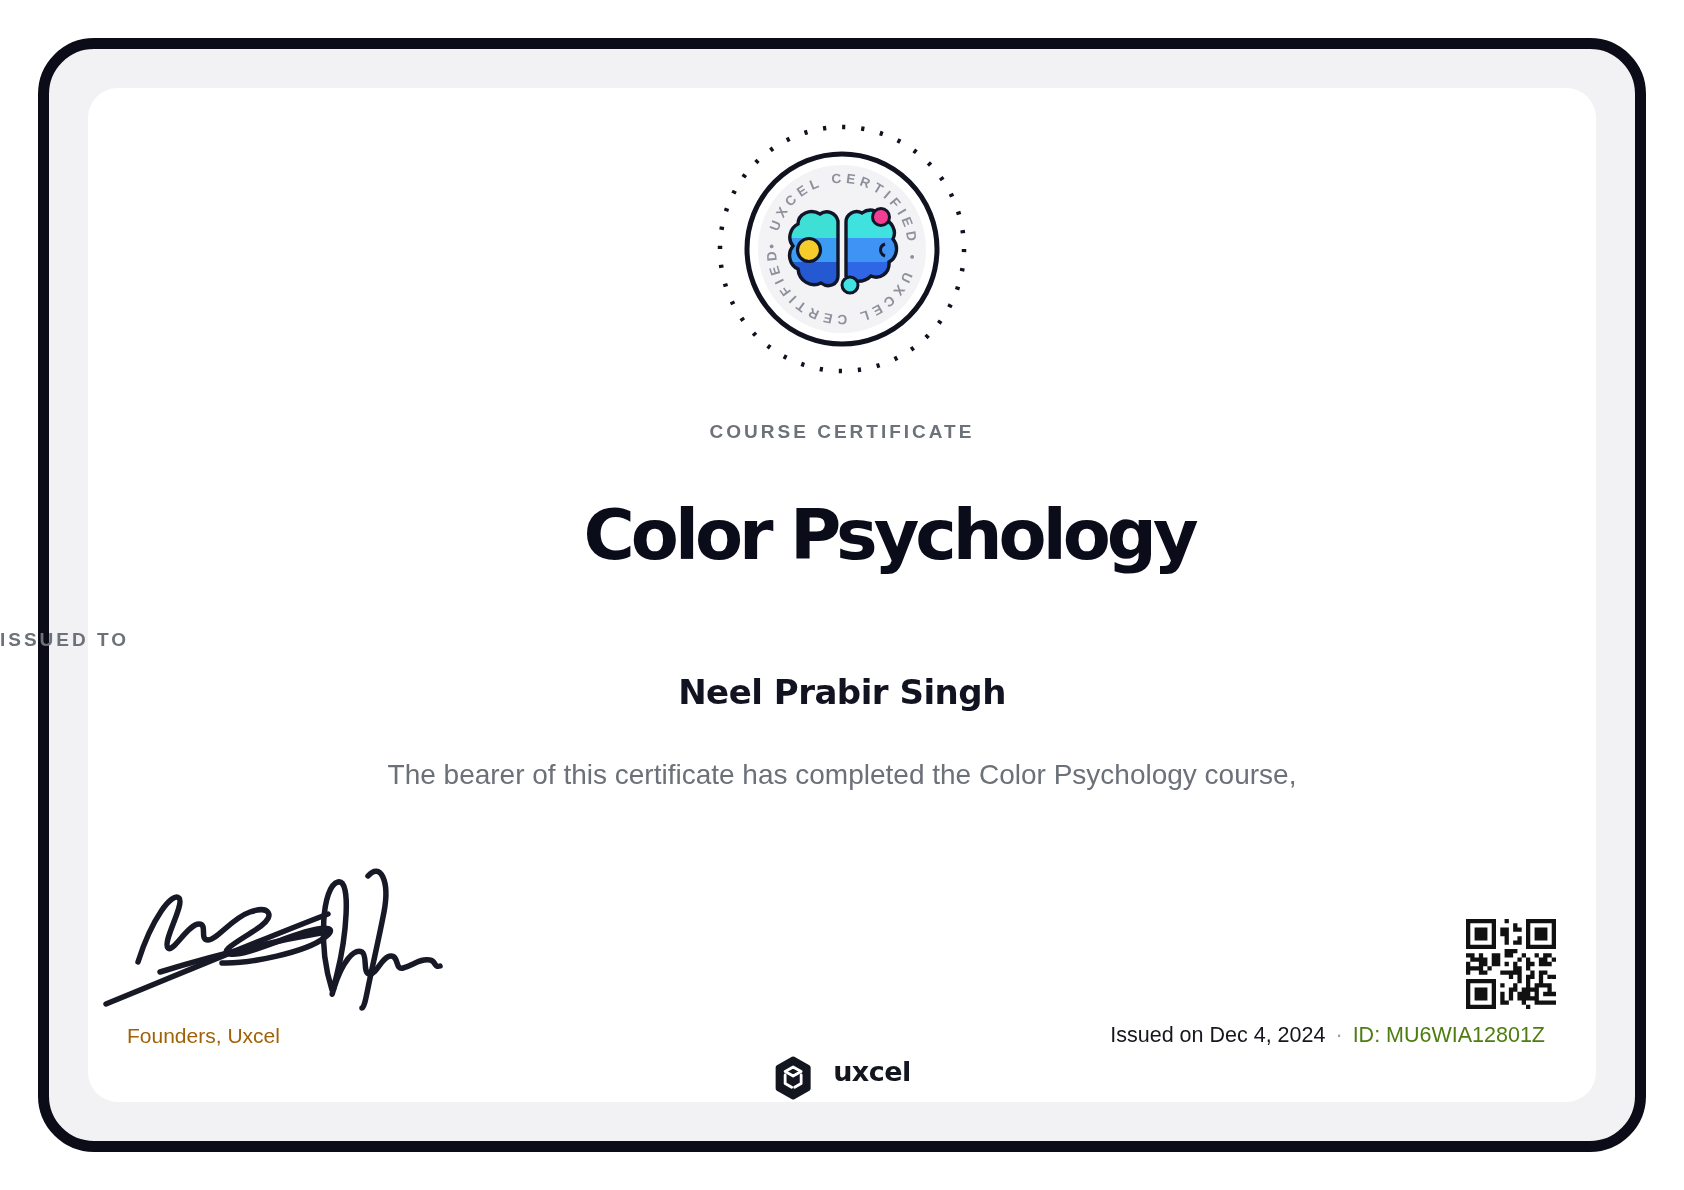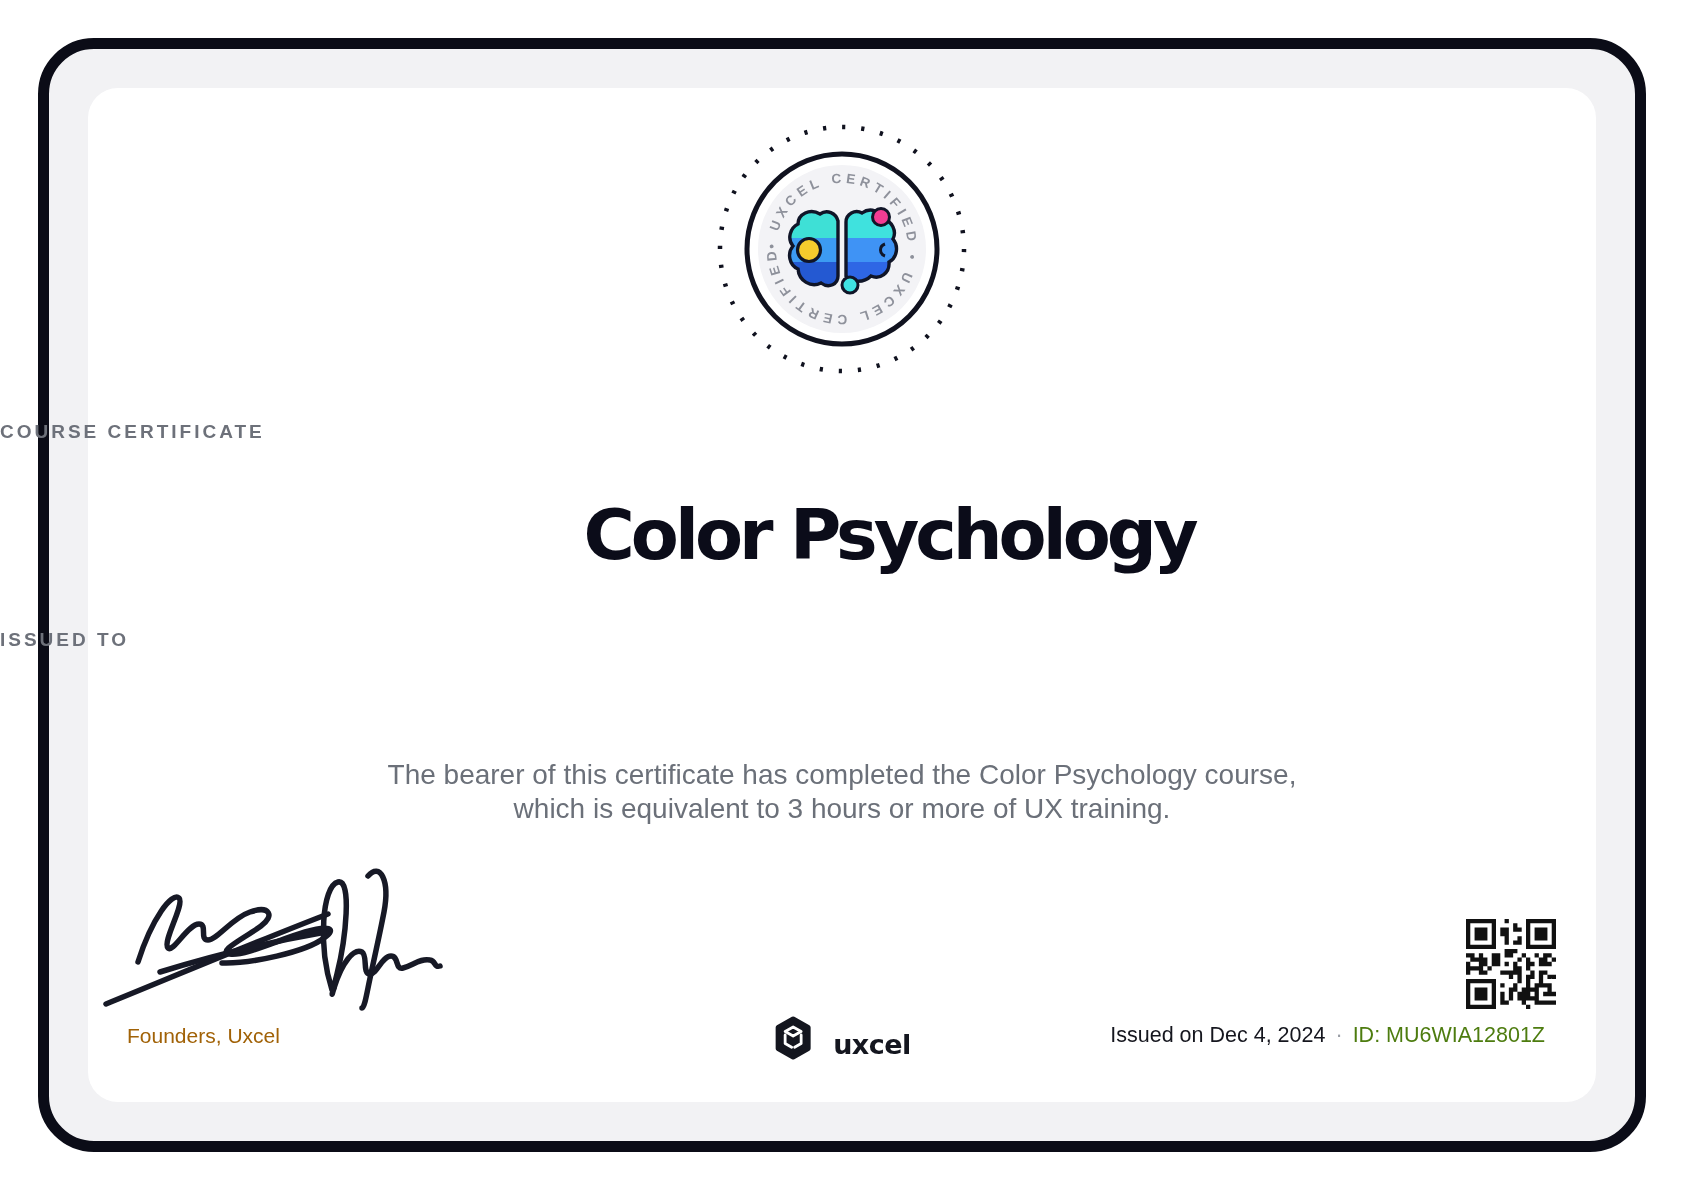--- a/index.html
+++ b/index.html
@@ -12,21 +12,21 @@
     border:11px solid #0b0c17;border-radius:56px;background:#f2f2f4;
   }
   .canvas{
     position:absolute;left:88px;top:88px;right:88px;bottom:88px;
     background:#ffffff;border-radius:30px;
   }
   .layer{position:absolute;inset:0;}
   .badge{position:absolute;left:calc(50% - 125px);top:124px;width:250px;height:250px;overflow:visible;}
   .badge-ring-text{font-family:"Liberation Sans",sans-serif;font-size:13.5px;font-weight:bold;fill:#8e919b;letter-spacing:2.2px;}
   .kicker{
-    position:absolute;top:421px;left:0;width:100%;
+    position:absolute;top:421px;left:0;width:100%;text-align:center;
     font-size:19px;font-weight:bold;letter-spacing:3px;color:#6d717a;
   }
   .title{
     position:absolute;top:470px;left:0;width:100%;height:130px;margin:0;
     display:flex;align-items:center;justify-content:center;
     font-family:"DejaVu Sans","Liberation Sans",sans-serif;
     font-size:70px;font-weight:bold;letter-spacing:-4px;color:#0b0c19;padding-left:47px;
   }
   .issued-label{
     position:absolute;top:629px;left:0;width:100%;text-align:left;
@@ -37,22 +37,22 @@
     font-family:"DejaVu Sans","Liberation Sans",sans-serif;
     font-size:34px;font-weight:bold;letter-spacing:-0.5px;color:#111321;
   }
   .desc{
     position:absolute;top:758px;left:0;width:100%;margin:0;text-align:center;
     font-size:28px;line-height:34px;color:#6b7079;
   }
   .signatures{position:absolute;left:100px;top:842px;width:340px;height:170px;overflow:visible;}
   .founders{position:absolute;left:127px;top:1024px;font-size:21px;color:#a16207;}
   .brand{
-    position:absolute;left:50%;transform:translateX(-50%);top:1016px;
-    display:flex;align-items:flex-end;gap:20px;
+    position:absolute;left:50%;transform:translateX(-50%);top:1056px;
+    display:flex;align-items:flex-start;gap:20px;
   }
   .brand-name{
     font-family:"DejaVu Sans","Liberation Sans",sans-serif;
     font-size:27px;font-weight:bold;color:#14161f;letter-spacing:-0.5px;
   }
   .issue-line{position:absolute;right:139px;top:1022px;font-size:21.5px;line-height:26px;white-space:nowrap;}
   .issue-line .dark{color:#15161e;}
   .issue-line .sep{color:#999da5;margin:0 10px;}
   .issue-line .muted{color:#4d7c0f;}
   .qr{position:absolute;left:1466px;top:918px;width:90px;height:92px;background:#ffffff;}
@@ -102,24 +102,24 @@
         <circle cx="64" cy="79" r="8" fill="#3FE3E3" stroke="#101528" stroke-width="3"></circle>
       </g>
     </svg>
 
     <div class="kicker">COURSE CERTIFICATE</div>
 
     <h1 class="title">Color Psychology</h1>
 
     <div class="issued-label">ISSUED TO</div>
 
+    <div class="recipient">Neel Prabir Singh</div>
 
     <p class="desc">
       <span>The bearer of this certificate has completed the Color Psychology course,</span><br>
-      <span>which is equivalent to 3 hours or more of UX training.</span>
     </p>
 
     <svg class="signatures" viewBox="0 0 340 170">
       <g fill="none" stroke="#171926" stroke-width="5.5" stroke-linecap="round" stroke-linejoin="round">
         <path d="M6 162 C70 136 150 102 228 72"></path>
         <path d="M38 120 C52 76 72 50 79 56 C85 62 62 100 68 106 C73 111 88 82 99 82 C108 82 99 98 108 98 C117 98 132 76 150 70 C170 63 175 74 161 84 C143 97 116 110 130 112 C145 114 178 98 205 90 C228 83 238 86 224 96 C206 110 150 122 122 121"></path>
         <path d="M60 130 C115 113 180 98 226 90"></path>
         <g transform="translate(210,0)">
           <path d="M22 148 C8 104 12 44 28 40 C42 37 36 96 27 132 C23 148 20 160 24 146"></path>
           <path d="M58 34 C70 20 80 38 74 70 C69 96 62 126 58 146 C56 156 54 166 52 166"></path>

